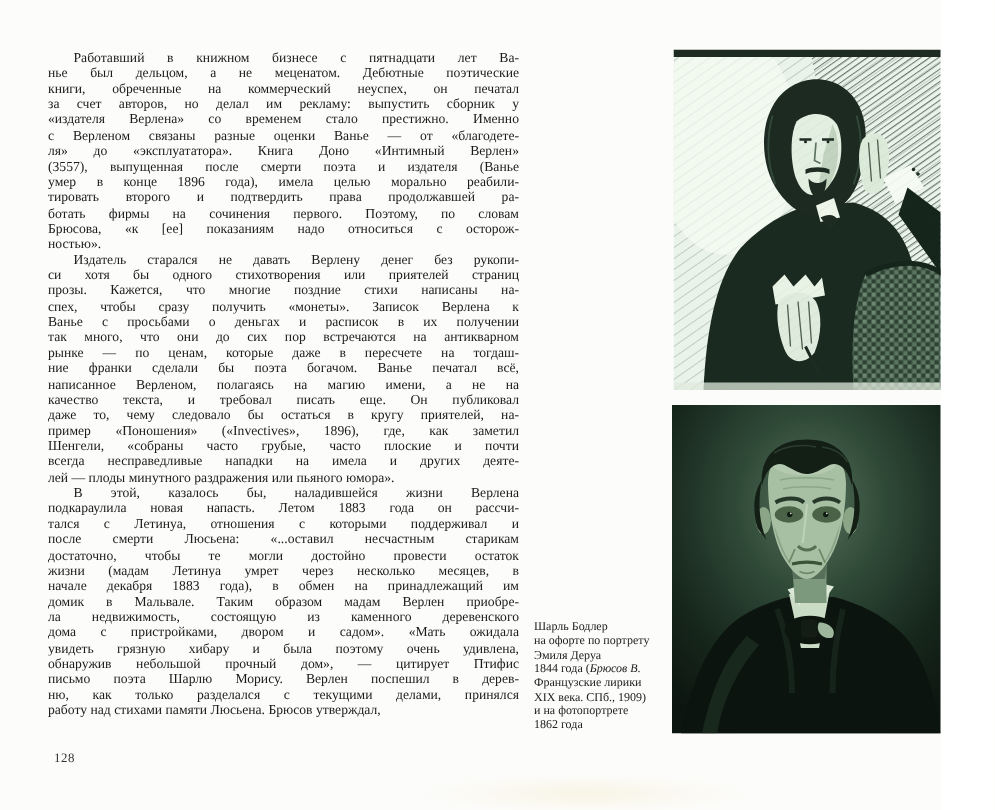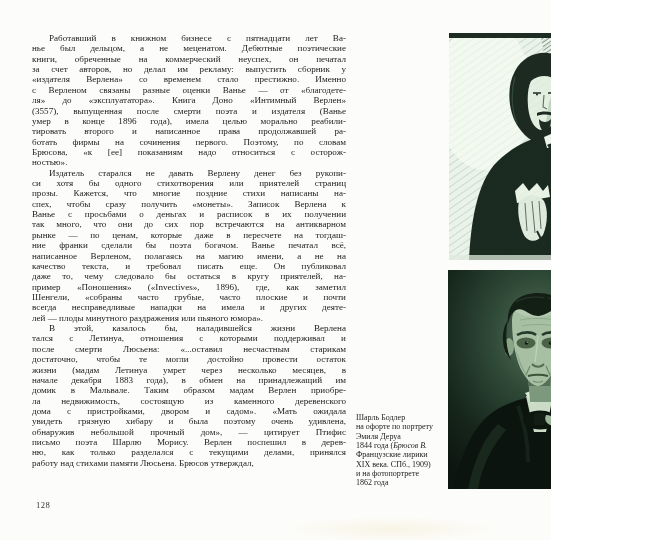--- a/index.html
+++ b/index.html
@@ -1,18 +1,18 @@
 <!DOCTYPE html>
 <html lang="ru" style="--page-bg: #fcfcfa; --text: #1b1b1b; --etching-bg: #eaf3e9; --etching-ink: #3c5243; --etching-dark: #1a2a20; --photo-dark: #0b140e; --photo-face: #a7bfa3;"><head>
 <meta charset="utf-8">
 <style>
   html,body{margin:0;padding:0;}
   .page{
     position:relative;
-    width:551px;height:540px;
+    width:627px;height:540px;
     background:var(--page-bg,#fcfcfa);
     overflow:hidden;
     font-family:"Liberation Serif","DejaVu Serif",serif;
   }
   
   .text-col{
     position:absolute;left:32px;top:33px;width:314px;
     color:var(--text,#1b1b1b);
     font-size:9.1px;
   }
@@ -56,21 +56,21 @@
       <div>
         <div class="bline first">Работавший в книжном бизнесе с пятнадцати лет Ва-</div>
         <div class="bline">нье был дельцом, а не меценатом. Дебютные поэтические</div>
         <div class="bline">книги, обреченные на коммерческий неуспех, он печатал</div>
         <div class="bline">за счет авторов, но делал им рекламу: выпустить сборник у</div>
         <div class="bline">«издателя Верлена» со временем стало престижно. Именно</div>
         <div class="bline">с Верленом связаны разные оценки Ванье — от «благодете-</div>
         <div class="bline">ля» до «эксплуататора». Книга Доно «Интимный Верлен»</div>
         <div class="bline">(3557), выпущенная после смерти поэта и издателя (Ванье</div>
         <div class="bline">умер в конце 1896 года), имела целью морально реабили-</div>
-        <div class="bline">тировать второго и написанное права продолжавшей ра-</div>
+        <div class="bline">тировать второго и подтвердить права продолжавшей ра-</div>
         <div class="bline">ботать фирмы на сочинения первого. Поэтому, по словам</div>
         <div class="bline">Брюсова, «к [ее] показаниям надо относиться с осторож-</div>
         <div class="bline last">ностью».</div>
       </div>
       <div>
         <div class="bline first">Издатель старался не давать Верлену денег без рукопи-</div>
         <div class="bline">си хотя бы одного стихотворения или приятелей страниц</div>
         <div class="bline">прозы. Кажется, что многие поздние стихи написаны на-</div>
         <div class="bline">спех, чтобы сразу получить «монеты». Записок Верлена к</div>
         <div class="bline">Ванье с просьбами о деньгах и расписок в их получении</div>
@@ -80,20 +80,21 @@
         <div class="bline">написанное Верленом, полагаясь на магию имени, а не на</div>
         <div class="bline">качество текста, и требовал писать еще. Он публиковал</div>
         <div class="bline">даже то, чему следовало бы остаться в кругу приятелей, на-</div>
         <div class="bline">пример «Поношения» («Invectives», 1896), где, как заметил</div>
         <div class="bline">Шенгели, «собраны часто грубые, часто плоские и почти</div>
         <div class="bline">всегда несправедливые нападки на имела и других деяте-</div>
         <div class="bline last">лей — плоды минутного раздражения или пьяного юмора».</div>
       </div>
       <div>
         <div class="bline first">В этой, казалось бы, наладившейся жизни Верлена</div>
+        <div class="bline">подкараулила новая напасть. Летом 1883 года он рассчи-</div>
         <div class="bline">тался с Летинуа, отношения с которыми поддерживал и</div>
         <div class="bline">после смерти Люсьена: «...оставил несчастным старикам</div>
         <div class="bline">достаточно, чтобы те могли достойно провести остаток</div>
         <div class="bline">жизни (мадам Летинуа умрет через несколько месяцев, в</div>
         <div class="bline">начале декабря 1883 года), в обмен на принадлежащий им</div>
         <div class="bline">домик в Мальвале. Таким образом мадам Верлен приобре-</div>
         <div class="bline">ла недвижимость, состоящую из каменного деревенского</div>
         <div class="bline">дома с пристройками, двором и садом». «Мать ожидала</div>
         <div class="bline">увидеть грязную хибару и была поэтому очень удивлена,</div>
         <div class="bline">обнаружив небольшой прочный дом», — цитирует Птифис</div>

